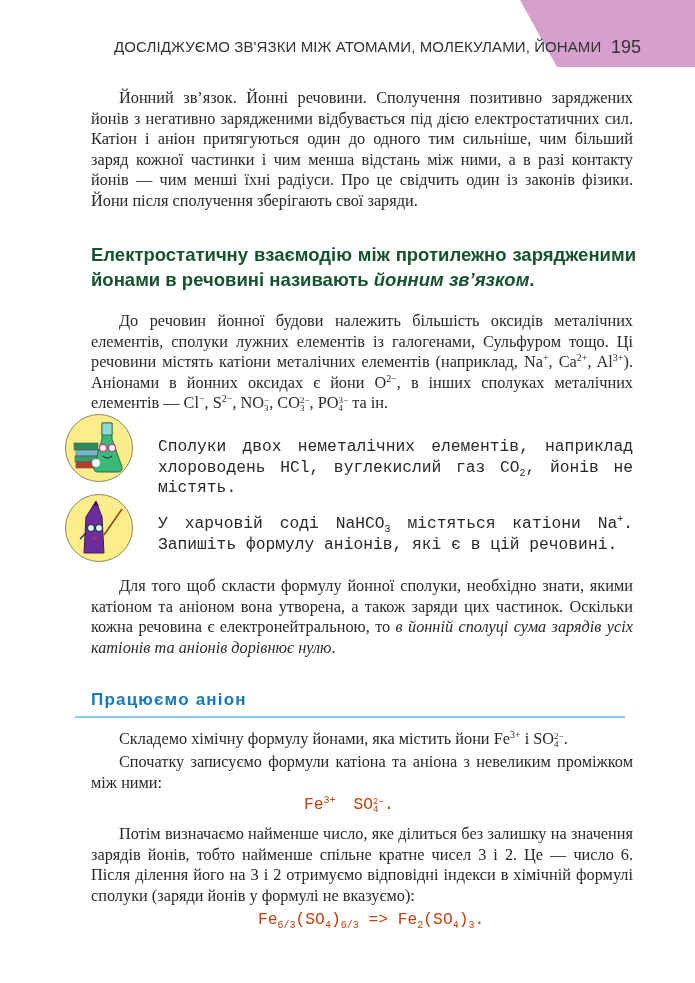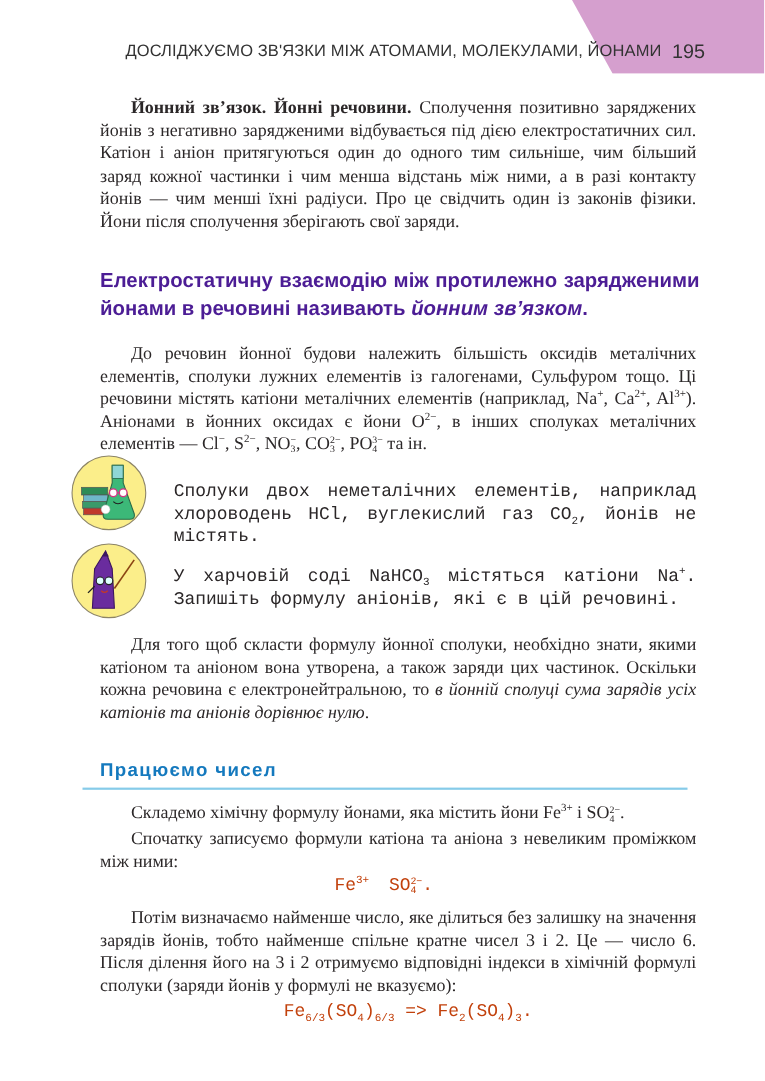--- a/index.html
+++ b/index.html
@@ -46,32 +46,32 @@
       position: absolute;
       left: 91px;
       width: 542px;
       font-family: "Liberation Serif", serif;
       font-size: 16.3px;
       line-height: 20.6px;
       text-align: justify;
       color: #2b2728;
     }
     .para .indent { display: inline-block; width: 28px; }
-    .para b { font-weight: bold; }
+    .para b { font-weight: normal; }
     .para i { font-style: italic; }
     .definition {
       position: absolute;
       top: 242px;
       left: 91px;
       width: 545px;
       font-family: "Liberation Sans", sans-serif;
       font-weight: bold;
       font-size: 18.5px;
       line-height: 25px;
-      color: #4c1d95;
+      color: #14532d;
       text-align: justify;
     }
     .definition i { font-style: italic; }
     .icon-circle {
       position: absolute;
       left: 65px;
       width: 68px;
       height: 68px;
       border-radius: 50%;
       background: #fbee8a;
@@ -185,21 +185,21 @@
   </svg>
 </div>
 <div class="note" style="top:514px;">
   <span>У харчовій соді NaHCO</span><sub>3</sub><span> містяться катіони Na</span><sup>+</sup><span>. Запишіть формулу аніонів, які є в цій речовині.</span>
 </div>
 
 <div class="para" style="top:576px;">
   <span class="indent"></span><span>Для того щоб скласти формулу йонної сполуки, необхідно знати, якими катіоном та аніоном вона утворена, а також заряди цих частинок. Оскільки кожна речовина є електронейтральною, то </span><i>в йонній сполуці сума зарядів усіх катіонів та аніонів дорівнює нулю</i><span>.</span>
 </div>
 
-<div class="section-title">Працюємо чисел</div>
+<div class="section-title">Працюємо аніон</div>
 <div class="section-rule"></div>
 
 <div class="para" style="top:729px;">
   <span class="indent"></span><span>Складемо хімічну формулу йонами, яка містить йони Fe</span><sup>3+</sup><span> і SO</span><span class="stack"><span>2−</span><span>4</span></span><span>.</span>
 </div>
 
 <div class="para" style="top:752px;">
   <span class="indent"></span><span>Спочатку записуємо формули катіона та аніона з невеликим проміжком між ними:</span>
 </div>
 

